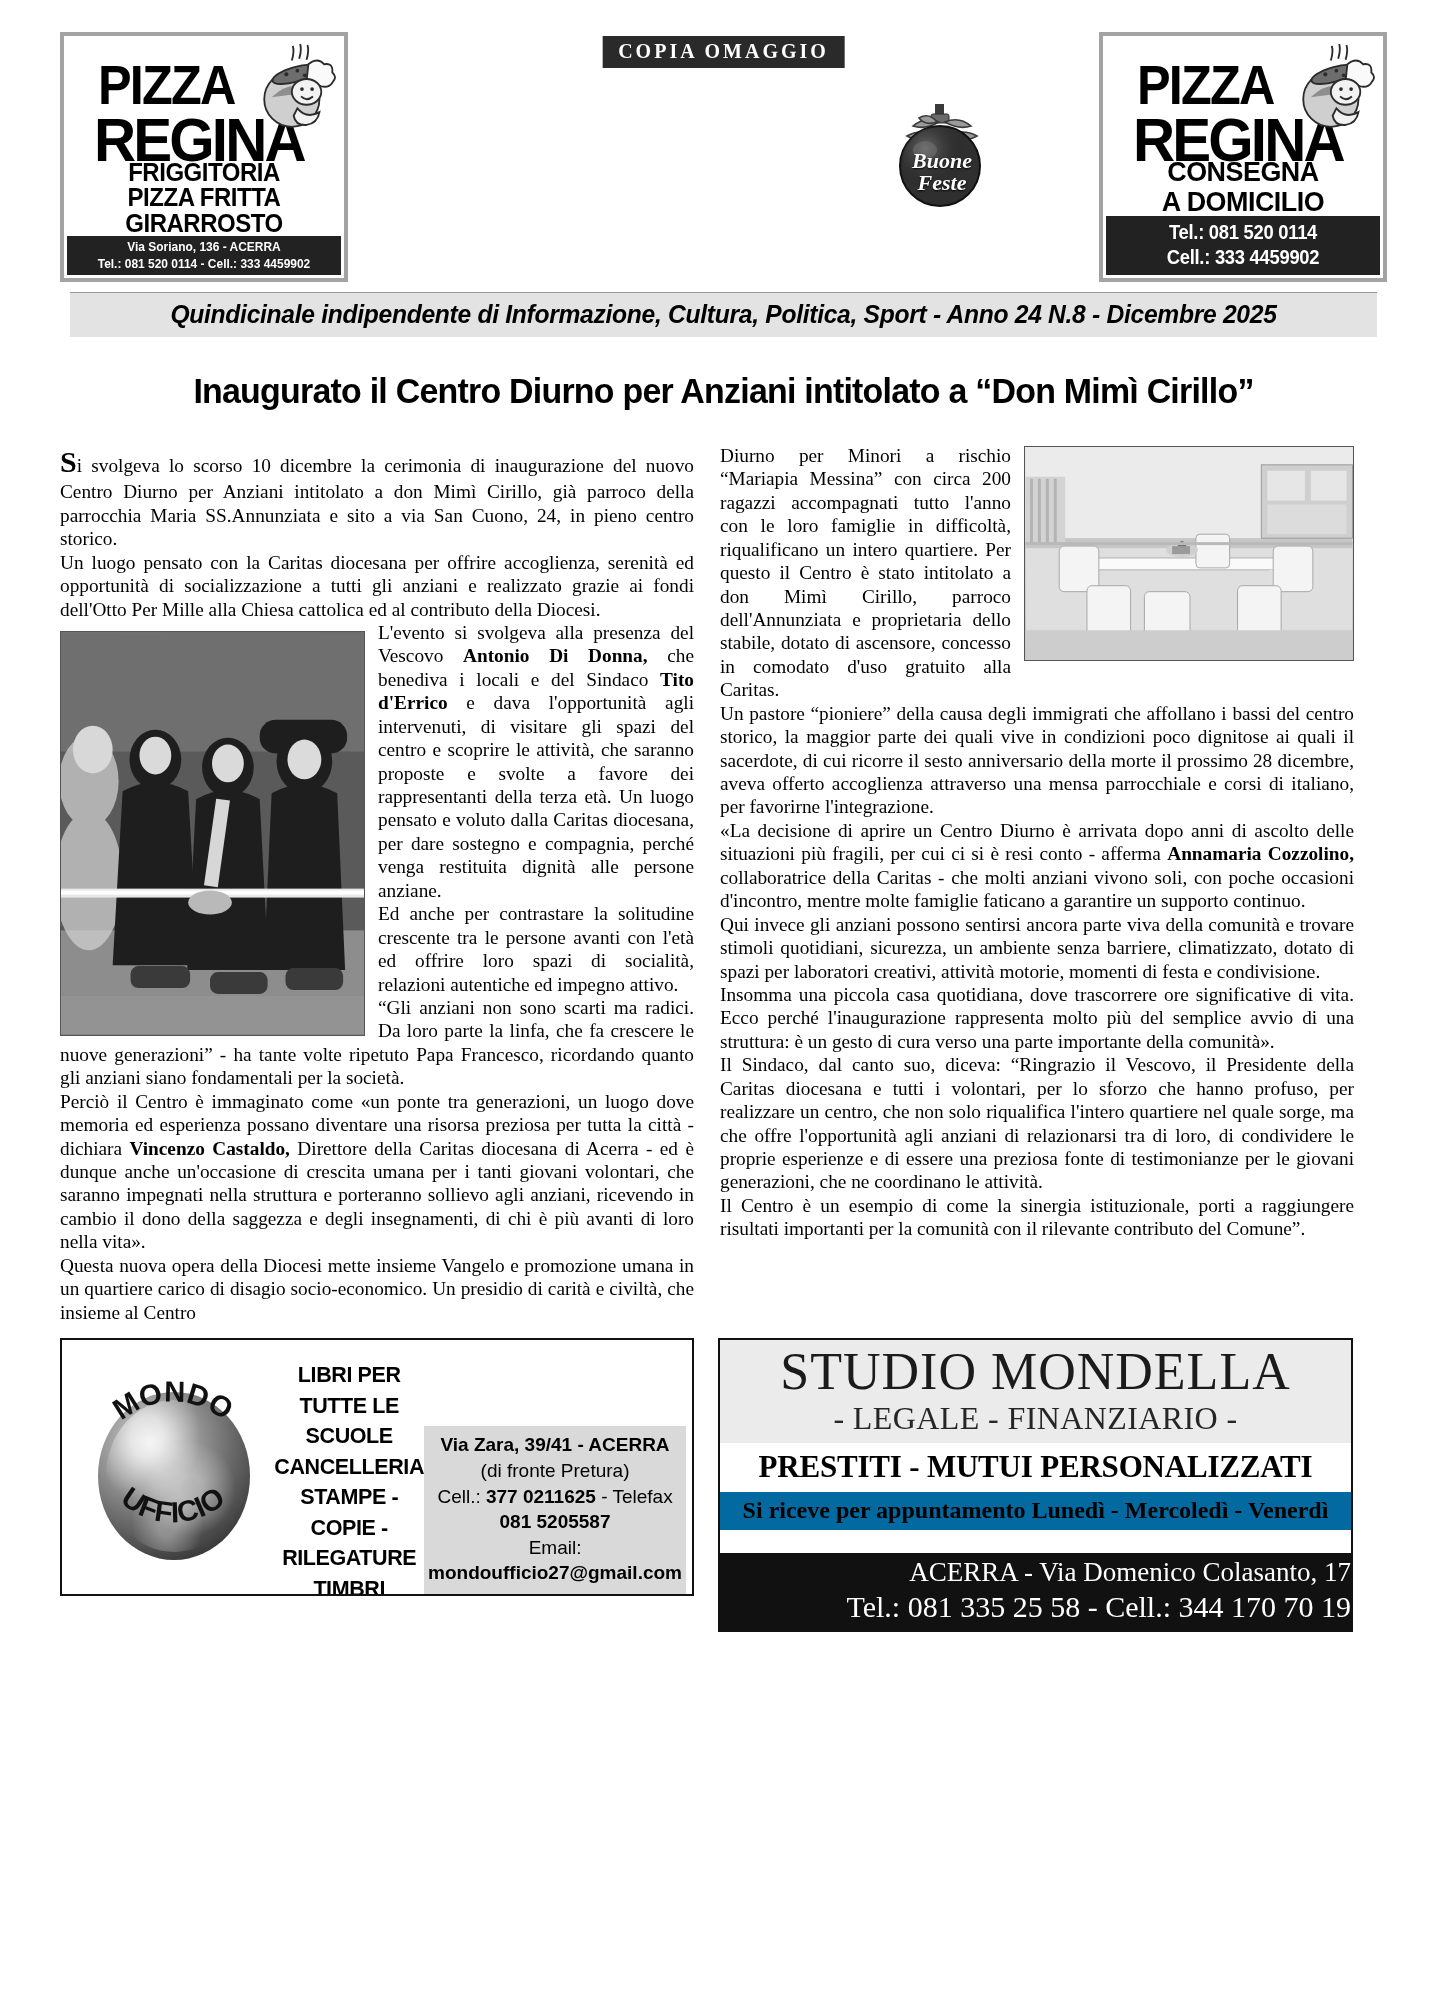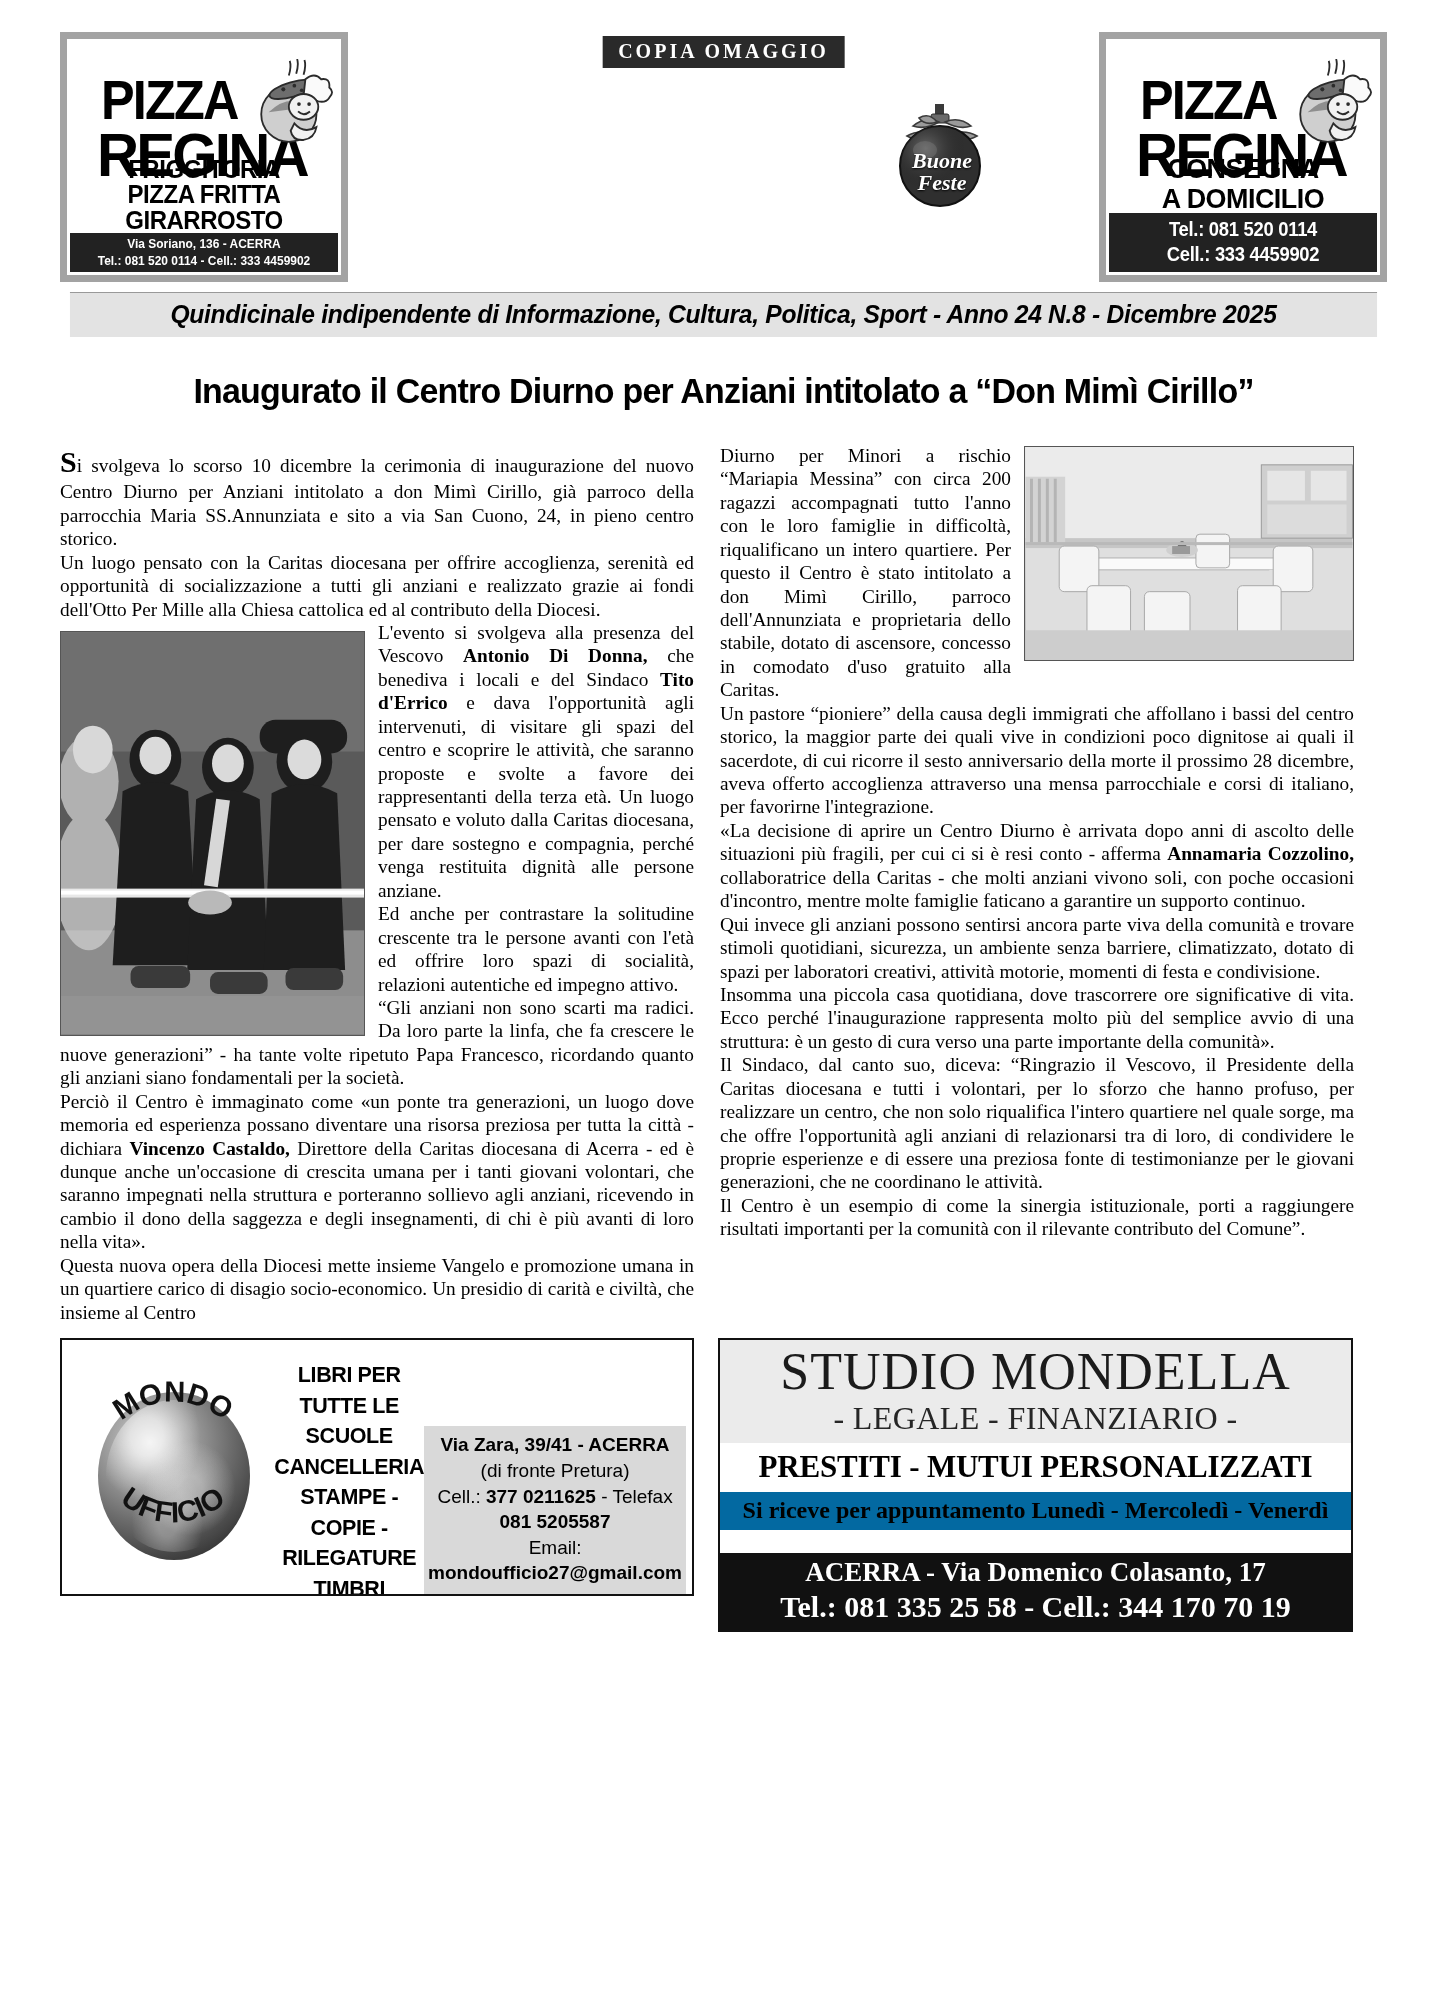--- a/index.html
+++ b/index.html
@@ -10,23 +10,23 @@
     font-family:"Liberation Serif", serif;
     color:#000;
     overflow:hidden;
   }
   .page { position:relative; width:1447px; height:2008px; padding:0 60px; }
 
   
   .masthead { position:relative; height:250px; margin-top:32px; display:flex; }
 
   .ad-pizza {
-    width:288px; border:7px solid #a3a3a3; background:#fff;
+    width:288px; border:4px solid #a3a3a3; background:#fff;
     display:flex; flex-direction:column; justify-content:flex-start;
-    padding:16px 0 0 0; position:relative;
+    padding:4px 0 0 0; position:relative;
   }
   .pz-logo-row { position:relative; height:92px; }
   .pz-word1 {
     font-family:"Liberation Sans", sans-serif; font-weight:bold;
     font-size:56px; letter-spacing:-2px; line-height:0.95;
     margin-left:34px; font-stretch:condensed;
     transform:scaleX(0.9); transform-origin:left center;
     position:absolute; top:18px;
   }
   .pz-word2 {
@@ -185,22 +185,22 @@
   }
   .md-mid {
     text-align:center; font-family:"Liberation Serif", serif; font-weight:bold;
     font-size:31px; background:#fff; padding:6px 0 7px; letter-spacing:-0.2px;
   }
   .md-hours {
     text-align:center; font-family:"Liberation Serif", serif; font-weight:bold;
     font-size:24px; background:#0369a1; padding:5px 0 6px;
   }
   .md-foot {
-    margin-top:auto; background:#111; color:#fff; text-align:center;
-    font-family:"Liberation Serif", serif; font-weight:bold;
+    margin-top:auto; background:#111; color:#fff; text-align:right;
+    font-family:"Liberation Serif", serif; font-weight:normal;
     padding:4px 0 6px;
   }
   .md-foot .a { font-size:27px; line-height:1.18; }
   .md-foot .b { font-size:30px; line-height:1.18; }
 </style>
 </head>
 <body>
 
 <div class="page">
 

